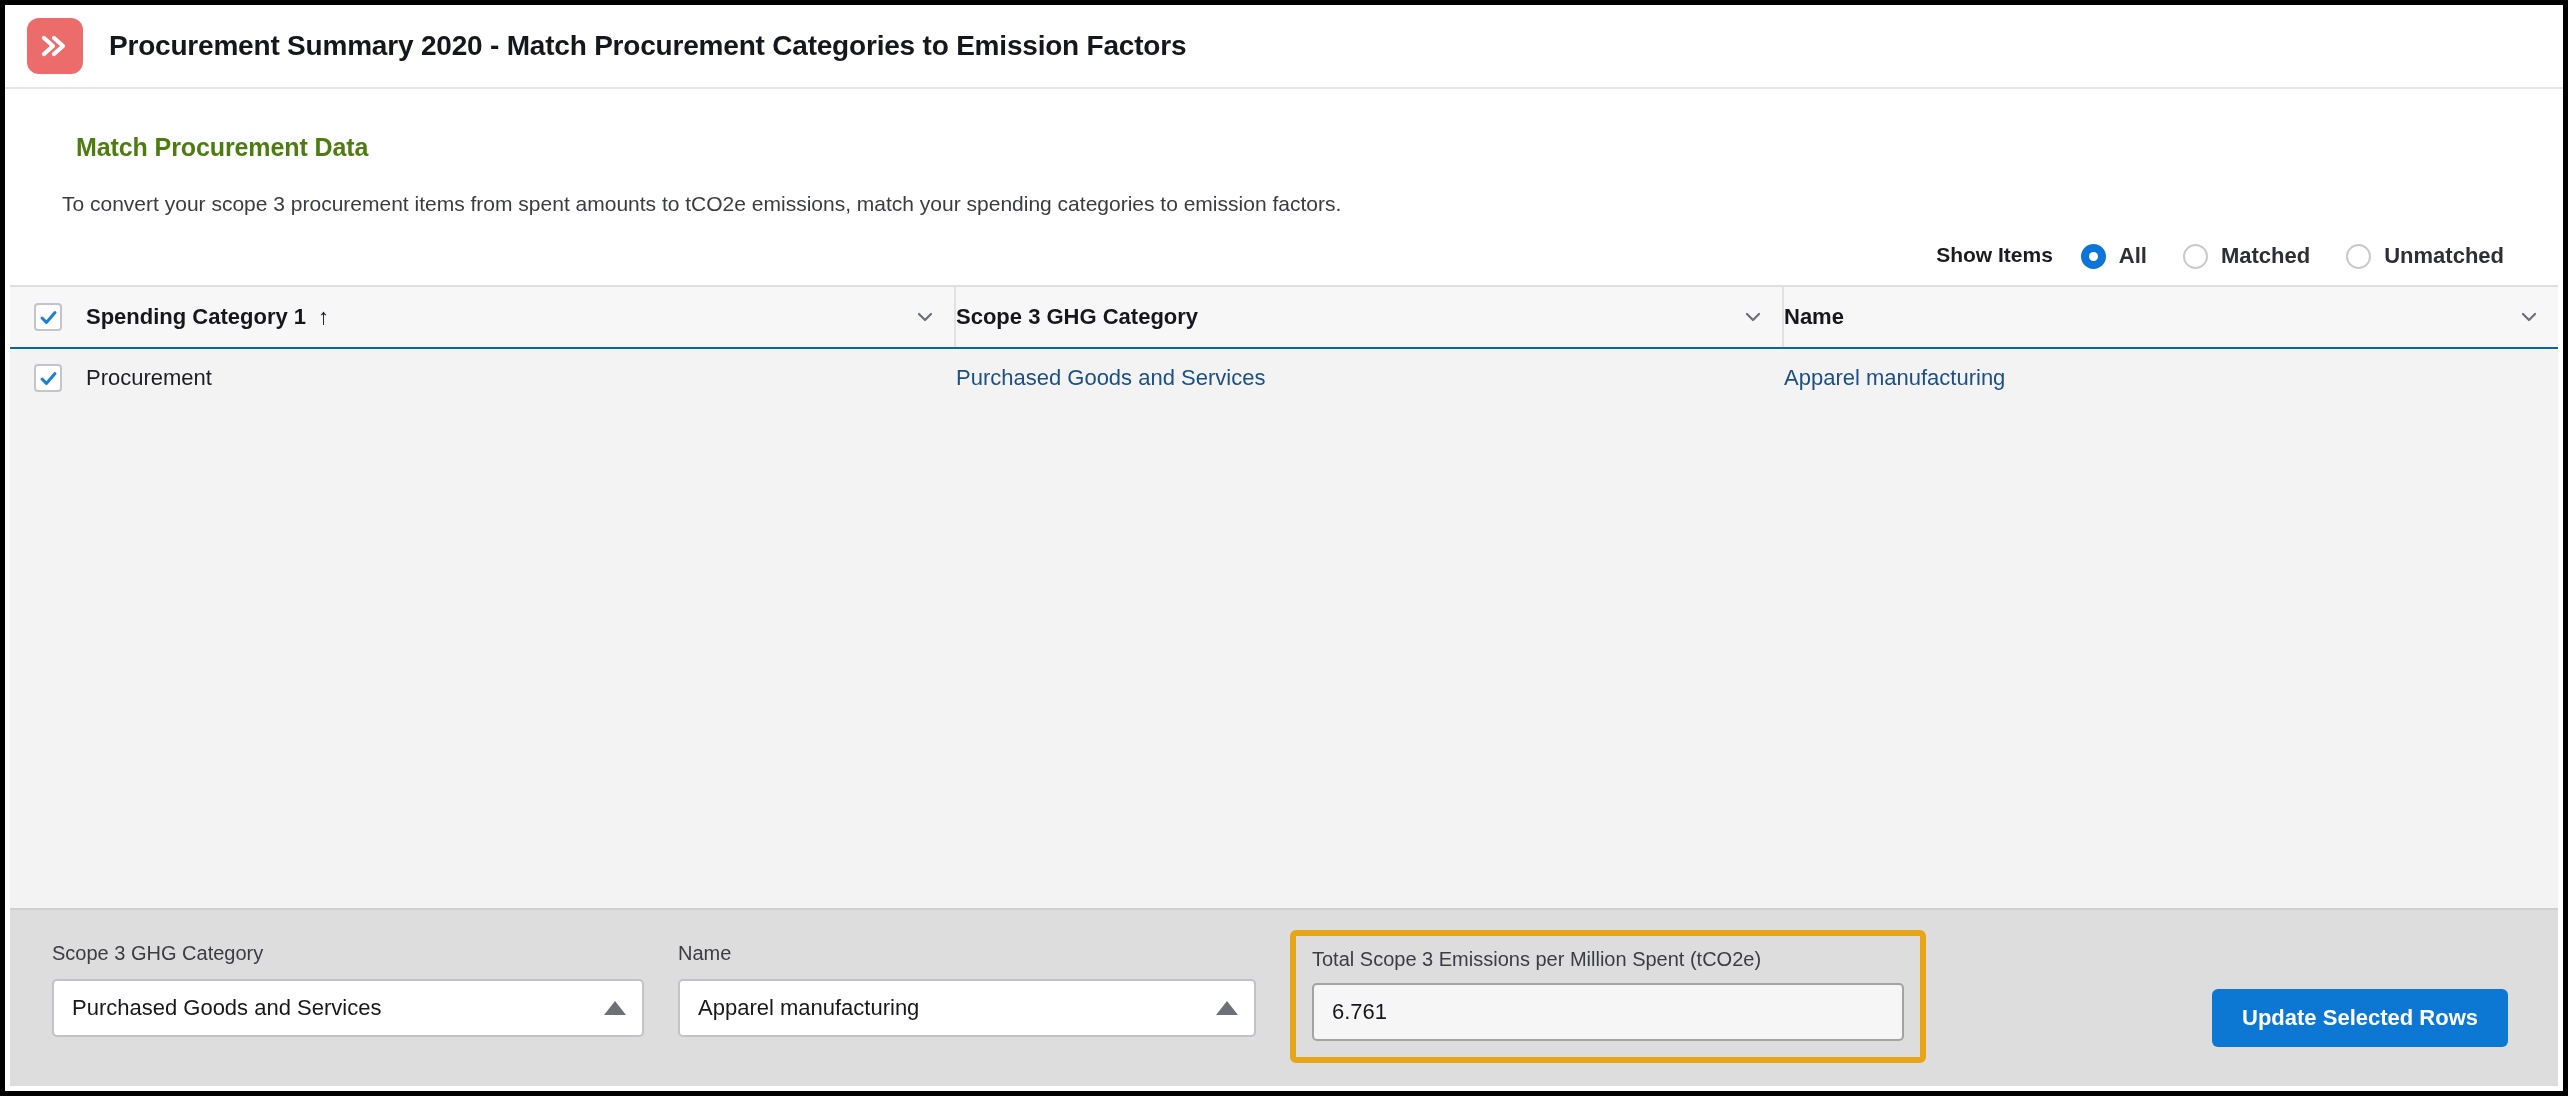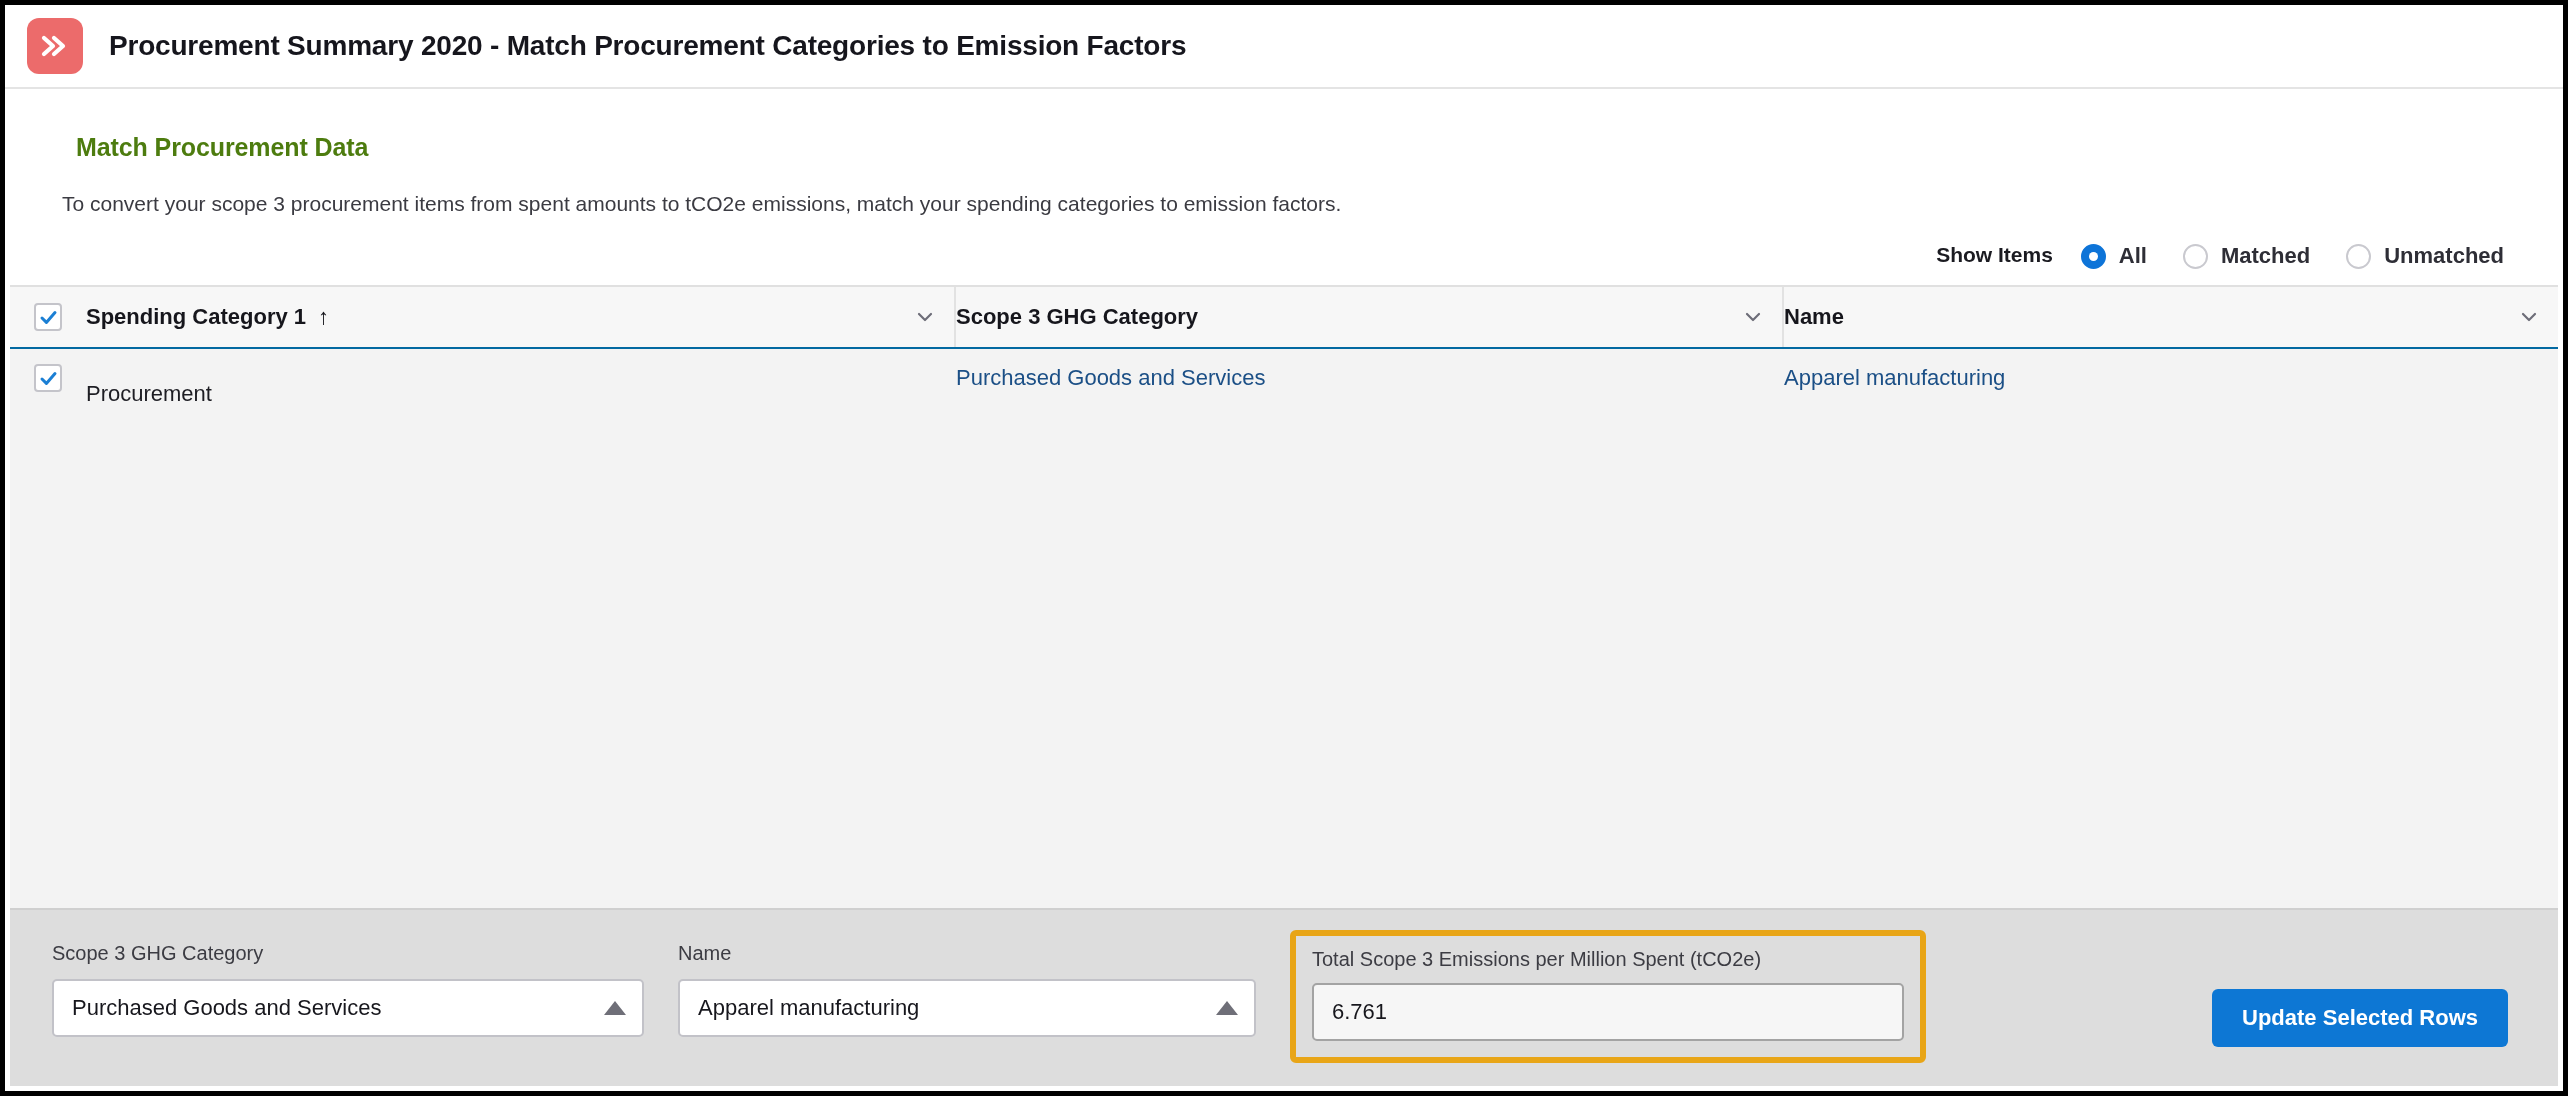--- a/index.html
+++ b/index.html
@@ -172,21 +172,21 @@
     background: #f3f3f3;
     align-items: center;
   }
   .td {
     display: flex;
     align-items: center;
     height: 100%;
     padding: 0 18px 0 0;
   }
   .td.c-check { width: 76px; justify-content: center; padding: 0; }
-  .td.c-a { width: 870px; align-items: flex-end; }
+  .td.c-a { width: 870px; }
   .td.c-b { width: 828px; }
   .td.c-c { flex: 1 1 auto; }
   .cell-plain { font-size: 22px; color: #1d1d23; white-space: nowrap; }
   .cell-link { font-size: 22px; color: #1b4f86; white-space: nowrap; }
 
   .cbox {
     width: 28px; height: 28px;
     border: 2px solid #c4c4ca;
     border-radius: 4px;
     background: #ffffff;

